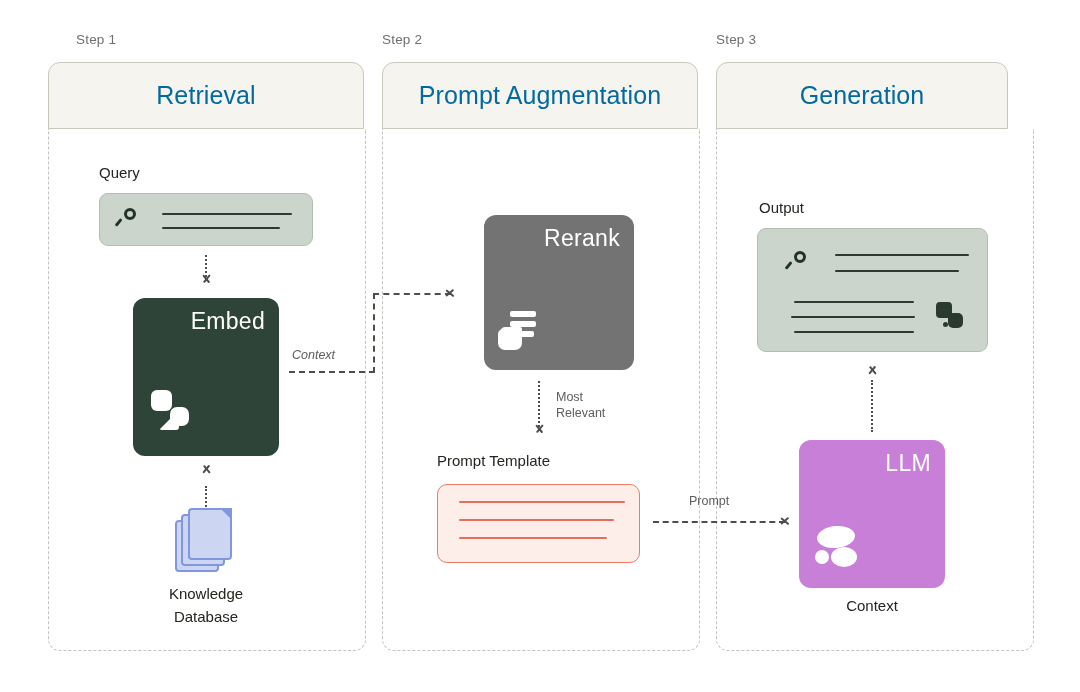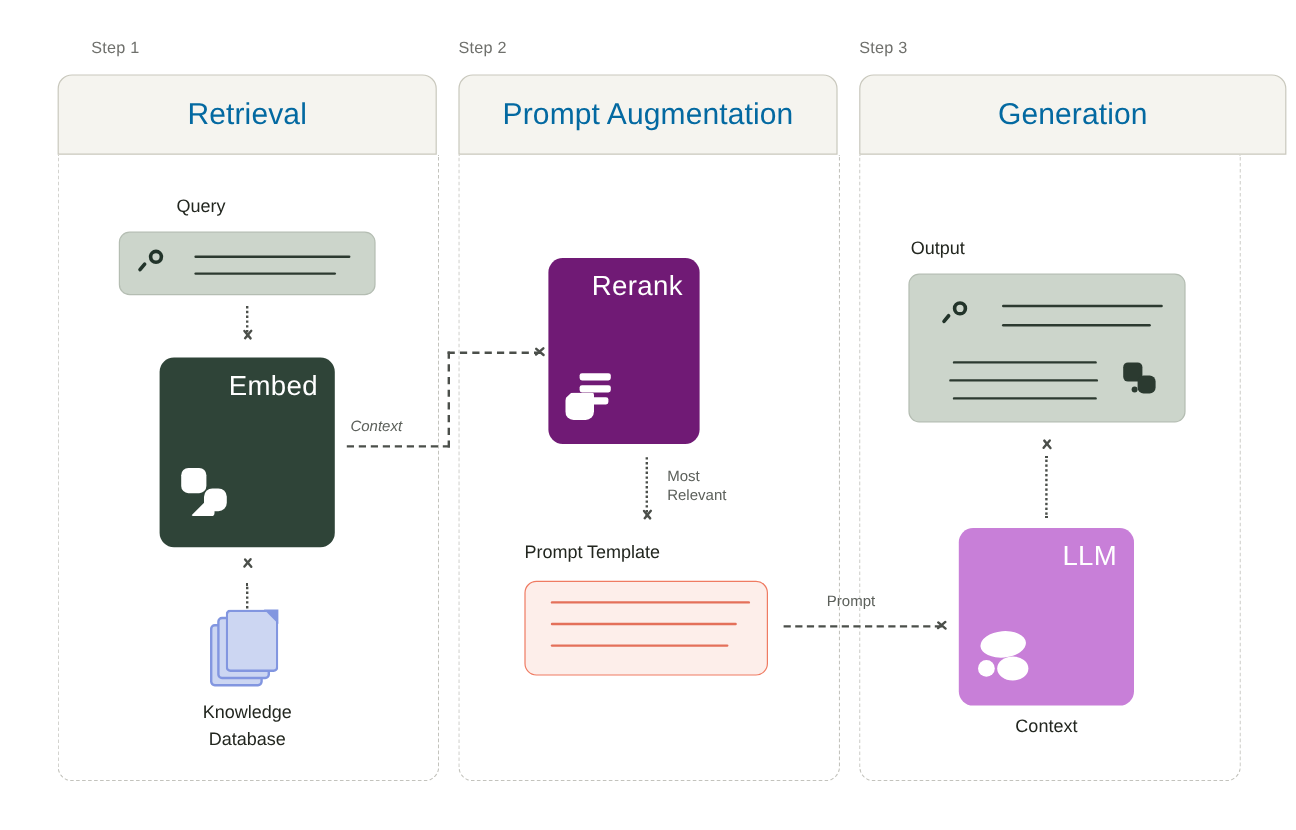--- a/index.html
+++ b/index.html
@@ -187,26 +187,26 @@
   </div>
   <div class="panel-body" style="left:48px;top:129px;width:316px;height:521px;"></div>
 
   <div class="panel-label" style="left:382px;top:32px;">Step 2</div>
   <div class="panel-header" style="left:382px;top:62px;width:316px;height:67px;">
     <span>Prompt Augmentation</span>
   </div>
   <div class="panel-body" style="left:382px;top:129px;width:316px;height:521px;"></div>
 
   <div class="panel-label" style="left:716px;top:32px;">Step 3</div>
-  <div class="panel-header" style="left:716px;top:62px;width:356px;height:67px;">
+  <div class="panel-header" style="left:716px;top:62px;width:292px;height:67px;">
     <span>Generation</span>
   </div>
   <div class="panel-body" style="left:716px;top:129px;width:316px;height:521px;"></div>
 
-  <div class="node-label" style="left:99px;top:164px;margin-left:48px;">Query</div>
+  <div class="node-label" style="left:99px;top:164px;">Query</div>
   <div class="sage-card" style="left:99px;top:193px;width:214px;height:53px;">
     <div class="magnifier" style="left:20px;top:14px;width:20px;height:22px;">
       <div class="ring"></div>
         <div class="handle"></div>
     </div>
     <div class="line" style="left:62px;top:19px;width:130px;"></div>
     <div class="line" style="left:62px;top:33px;width:118px;"></div>
   </div>
 
   <div class="dotv" style="left:205px;top:255px;height:26px;"></div>
@@ -232,21 +232,21 @@
   </div>
   <div class="node-label center" style="left:106px;top:608px;width:200px;">Database</div>
   <div class="node-label center" style="left:106px;top:585px;width:200px;">Knowledge</div>
 
   <div class="dash-h" style="left:289px;top:371px;width:86px;"></div>
   <div class="dash-v" style="left:373px;top:293px;height:80px;"></div>
   <div class="dash-h" style="left:373px;top:293px;width:78px;"></div>
   <div class="arrow right" style="left:446px;top:286px;"></div>
   <div class="edge-label" style="left:292px;top:348px;font-style:italic;">Context</div>
 
-  <div class="sq-card" style="left:457px;top:215px;width:126px;height:155px;background:#701a75;">
+  <div class="sq-card" style="left:484px;top:215px;width:150px;height:155px;background:#737373;">
     <div class="sq-title">Rerank</div>
     <div class="rerank-ic" style="left:14px;top:96px;width:40px;height:42px;">
       <div class="bar" style="top:0;"></div>
       <div class="bar" style="top:10px;"></div>
       <div class="bar" style="top:20px;width:24px;"></div>
       <div class="page"></div>
     </div>
   </div>
 
   <div class="dotv" style="left:538px;top:381px;height:50px;"></div>

